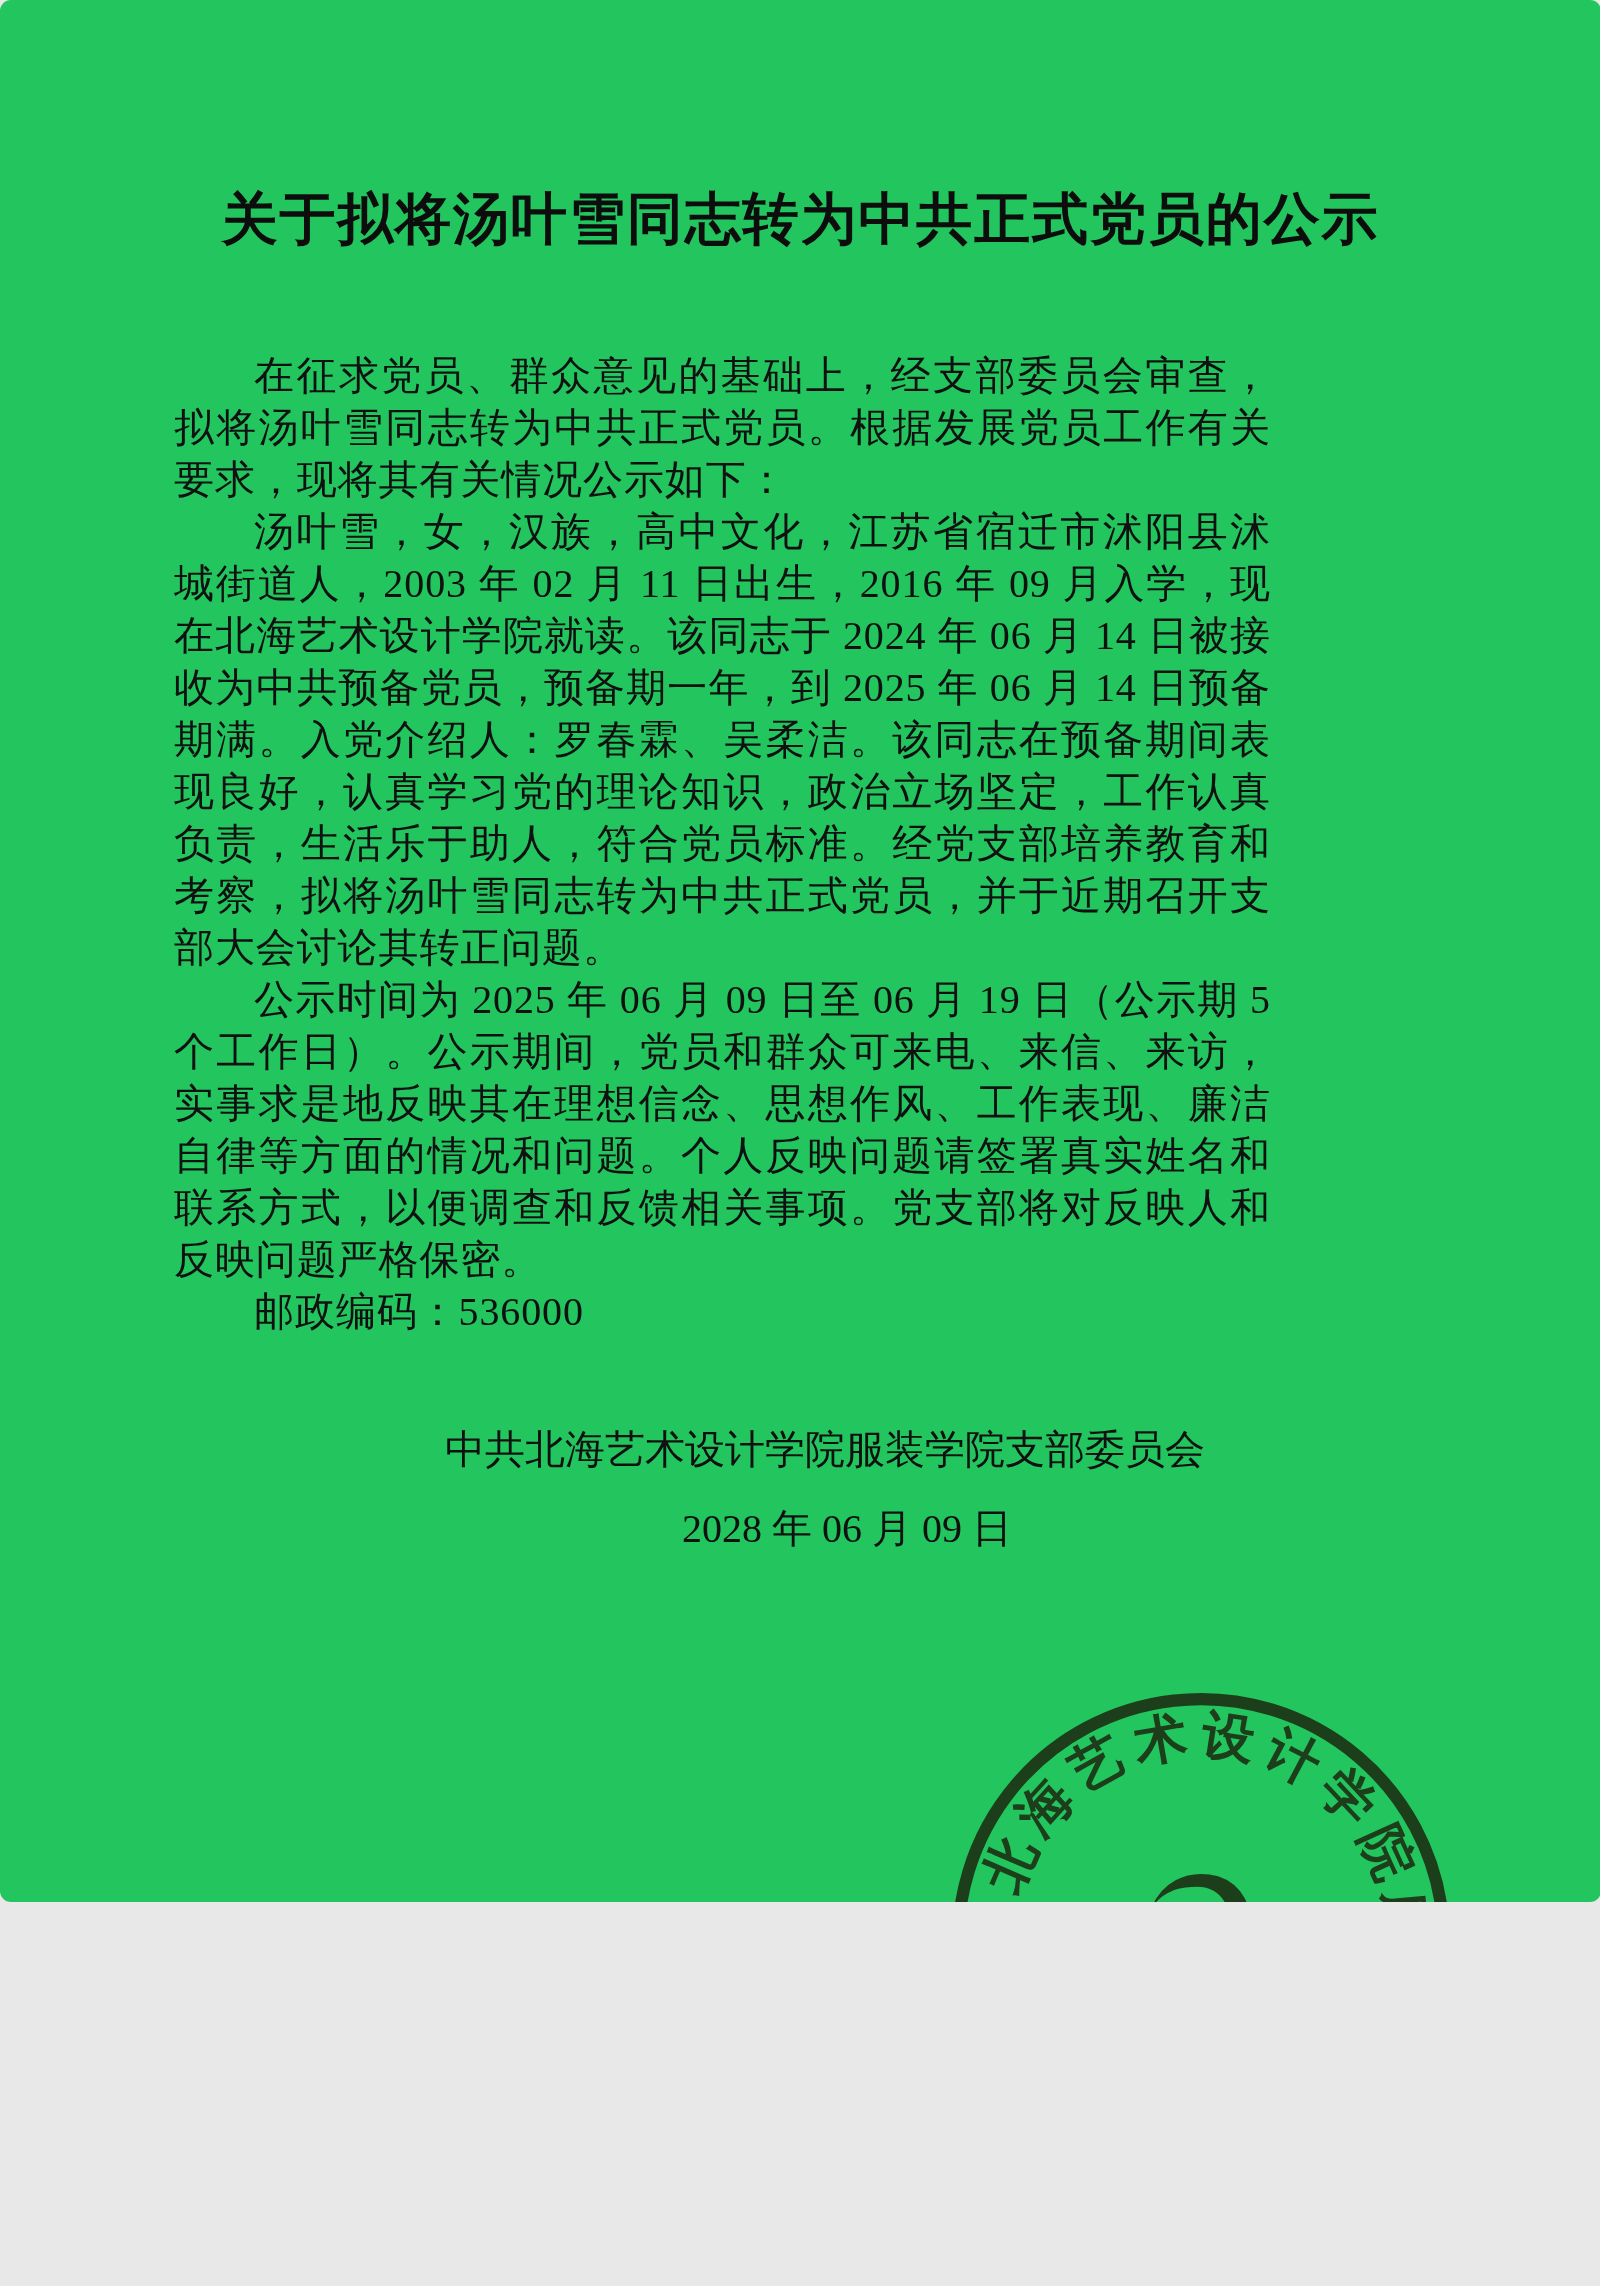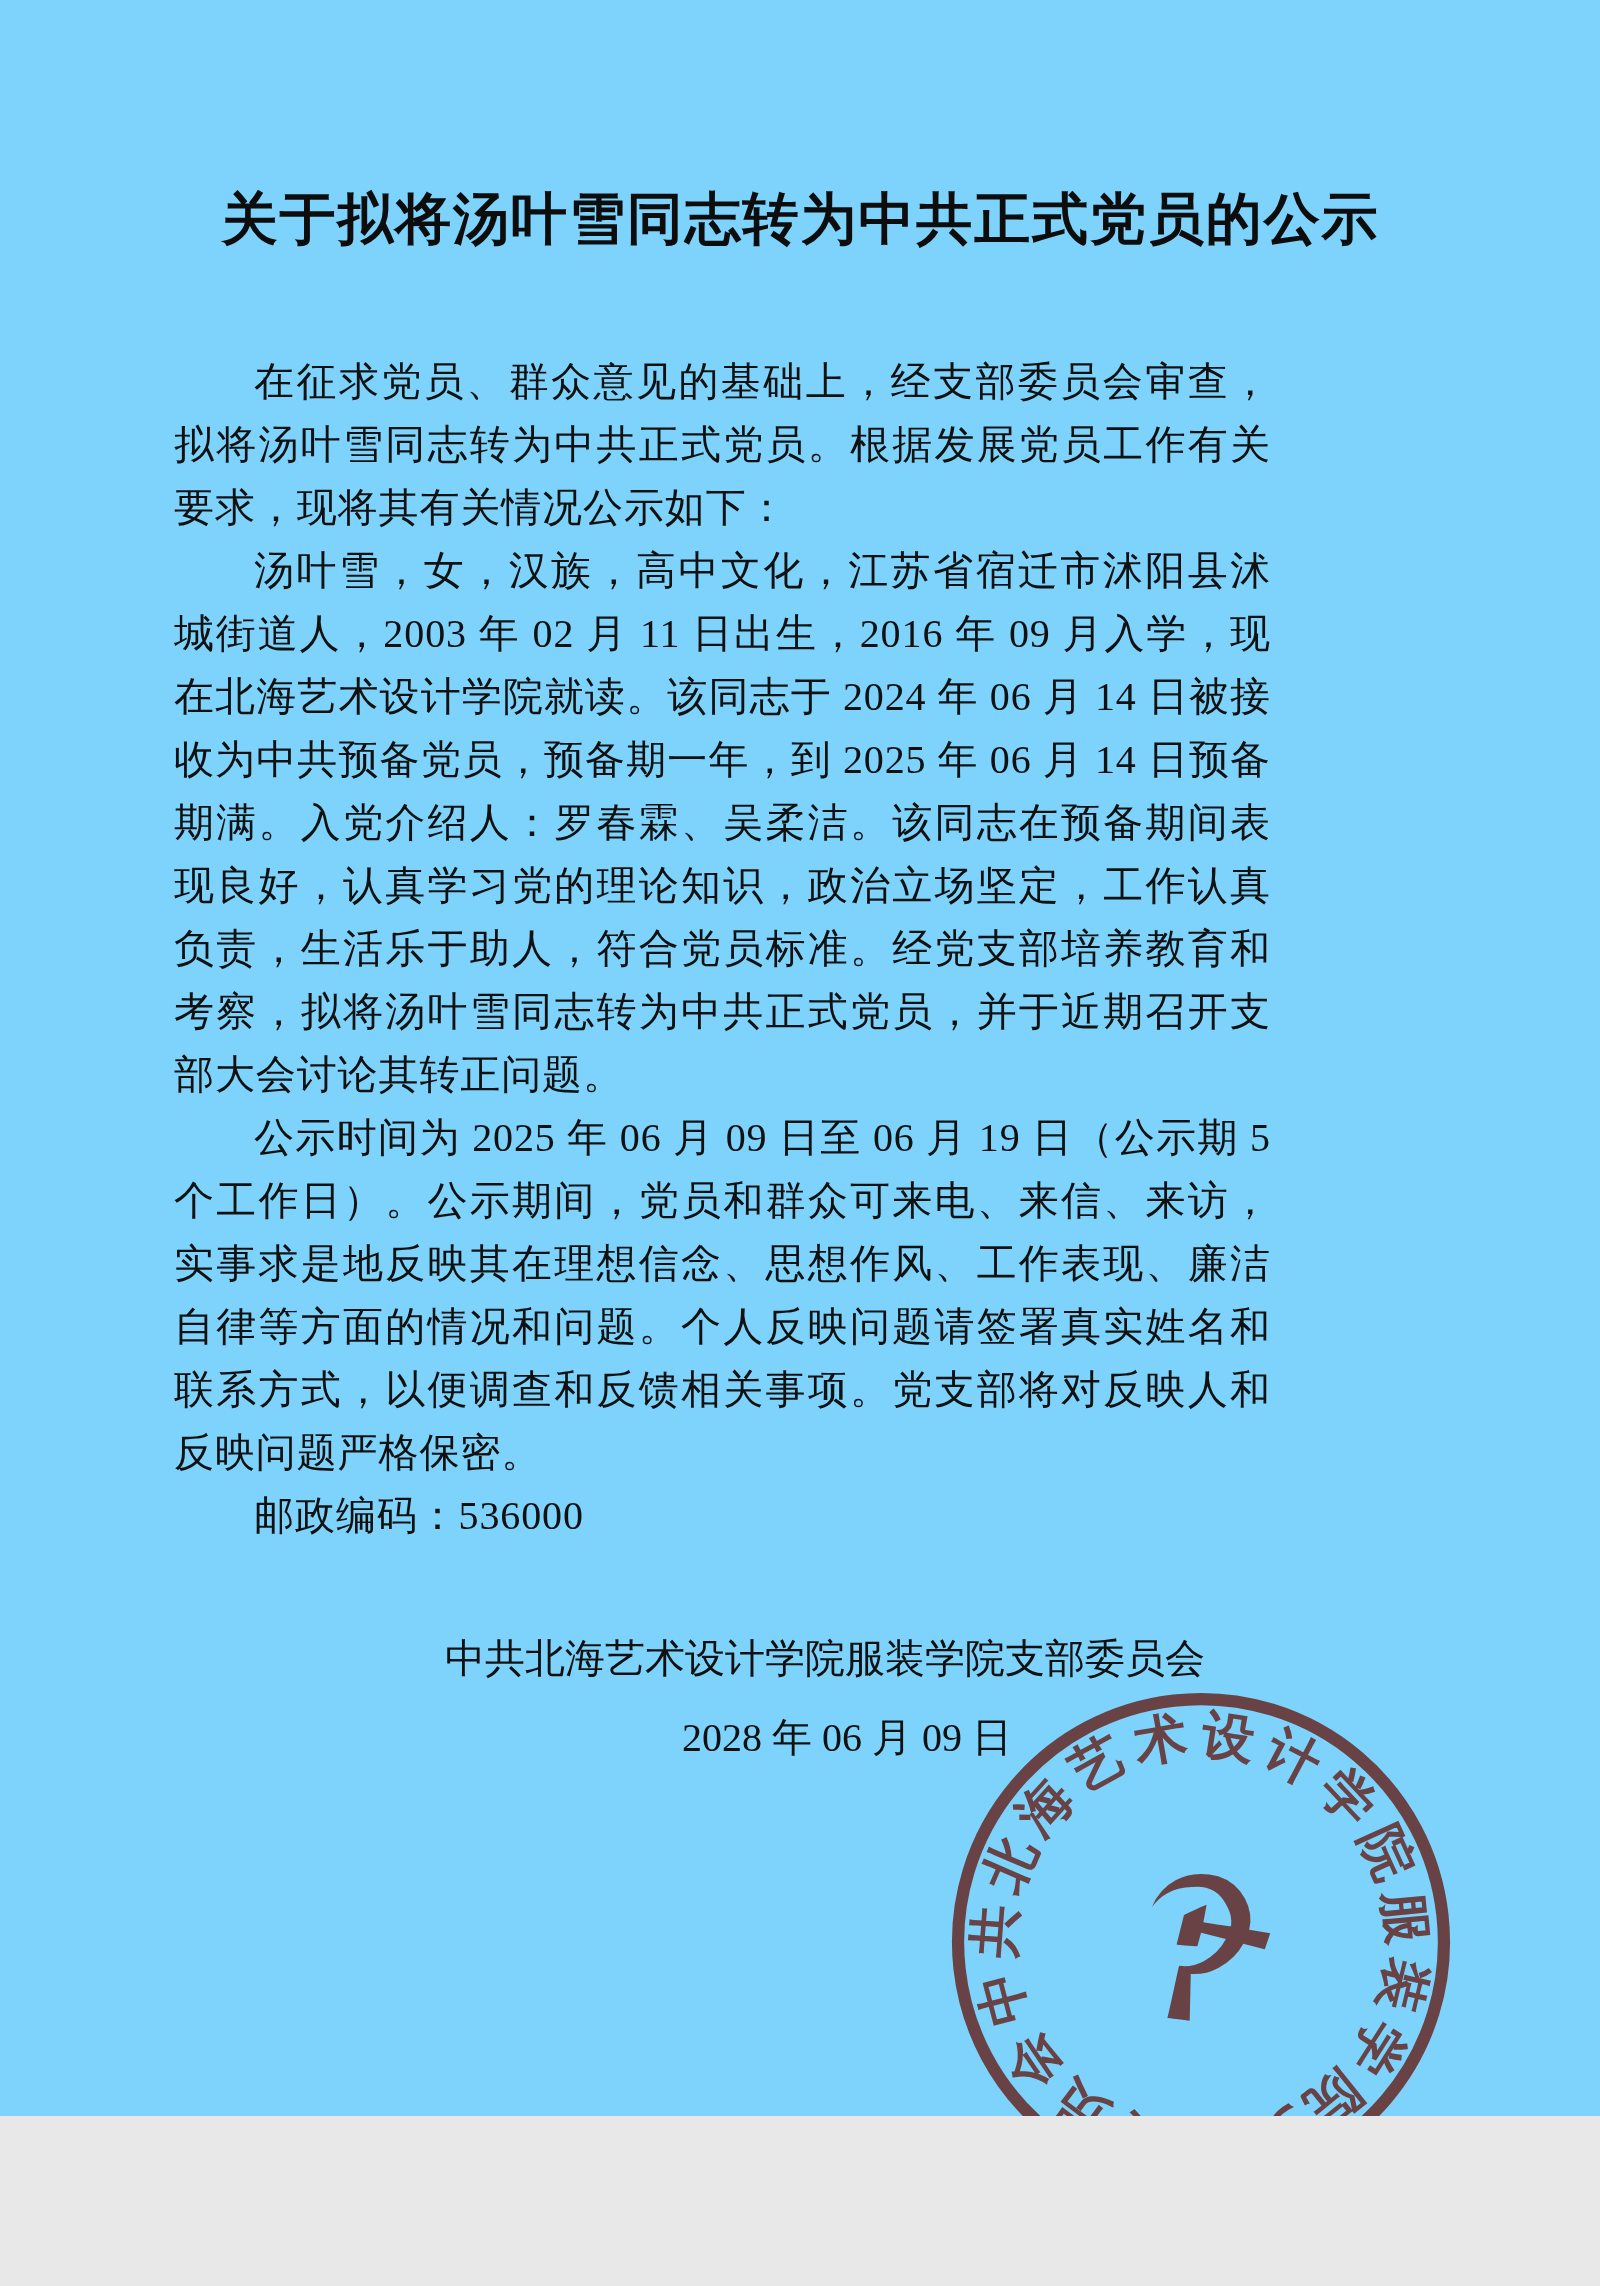--- a/index.html
+++ b/index.html
@@ -1,41 +1,42 @@
 <!DOCTYPE html>
 <html lang="zh" style="font-size:15px"><head>
 <meta charset="utf-8">
 <style>
   html,body{margin:0;padding:0;background:#e8e8e8;}
   .page{
     position:relative;
-    width:1601px;height:2116px;
+    width:1601px;height:1902px;
     margin:0 auto;
-    background:#7dd3fc;
+    background:#22c55e;
     overflow:hidden;
     font-family:"Liberation Serif","DejaVu Serif",serif;
     color:#111111;
+    border-radius:11px;
   }
   .doc-title{
     margin:0;
     padding-top:186px;
     text-align:center;
     font-family:"DejaVu Sans","Liberation Sans",sans-serif;
     font-weight:700;
     font-size:56px;
     line-height:66px;
     letter-spacing:1.9px;
     color:#0d0d0d;
   }
   .body-col{
     margin-left:174px;
     width:1097px;
     margin-top:98px;
     font-size:40px;
-    line-height:63px;
+    line-height:52px;
     text-align:justify;
     text-justify:inter-character;
     letter-spacing:0.9px;
   }
   .body-col p{margin:0;text-indent:2em;}
   .contact-line{text-indent:2em;}
   .signature-block{
     margin-left:174px;
     width:1097px;
     margin-top:75px;

